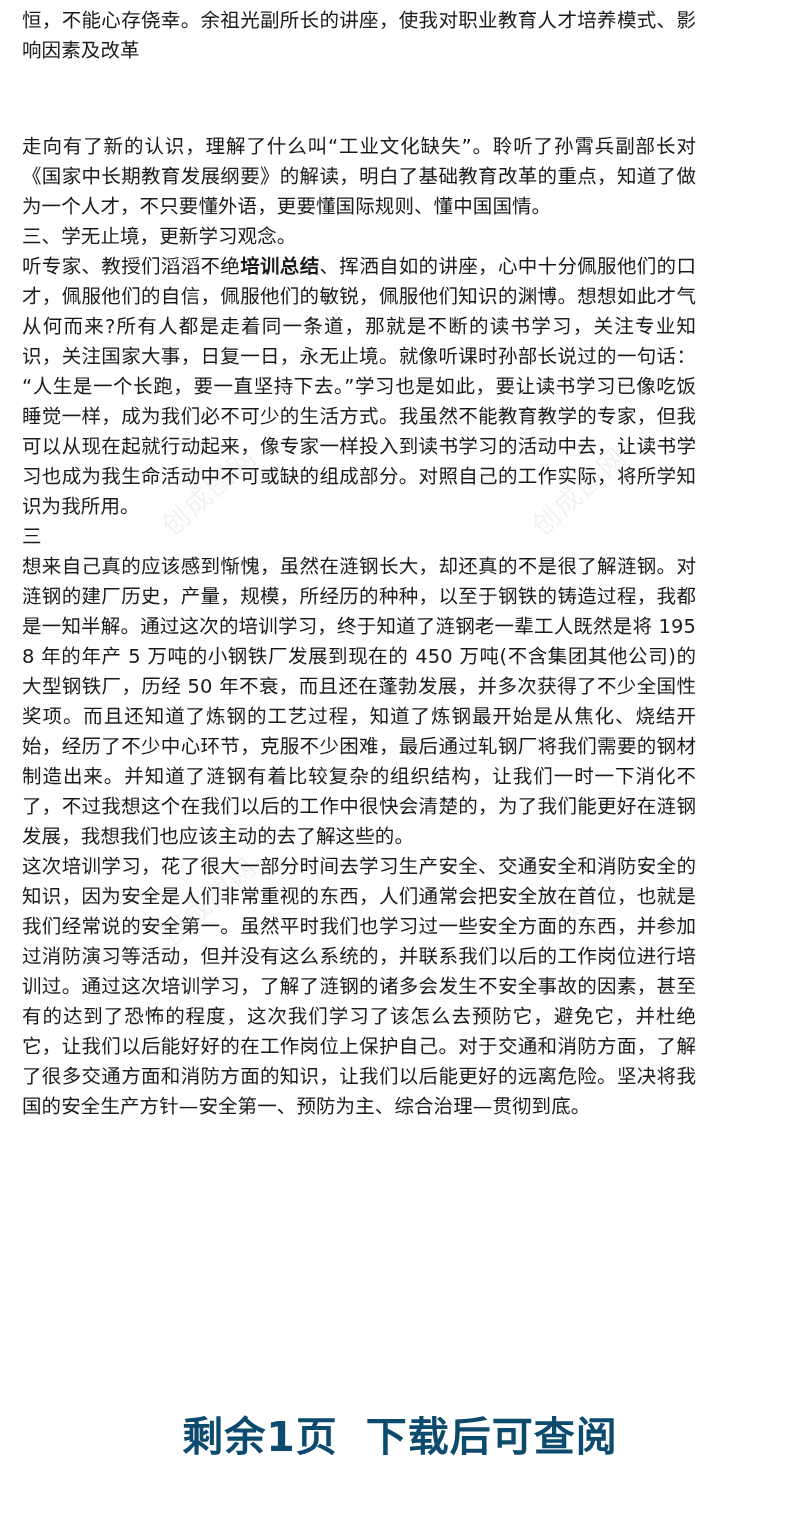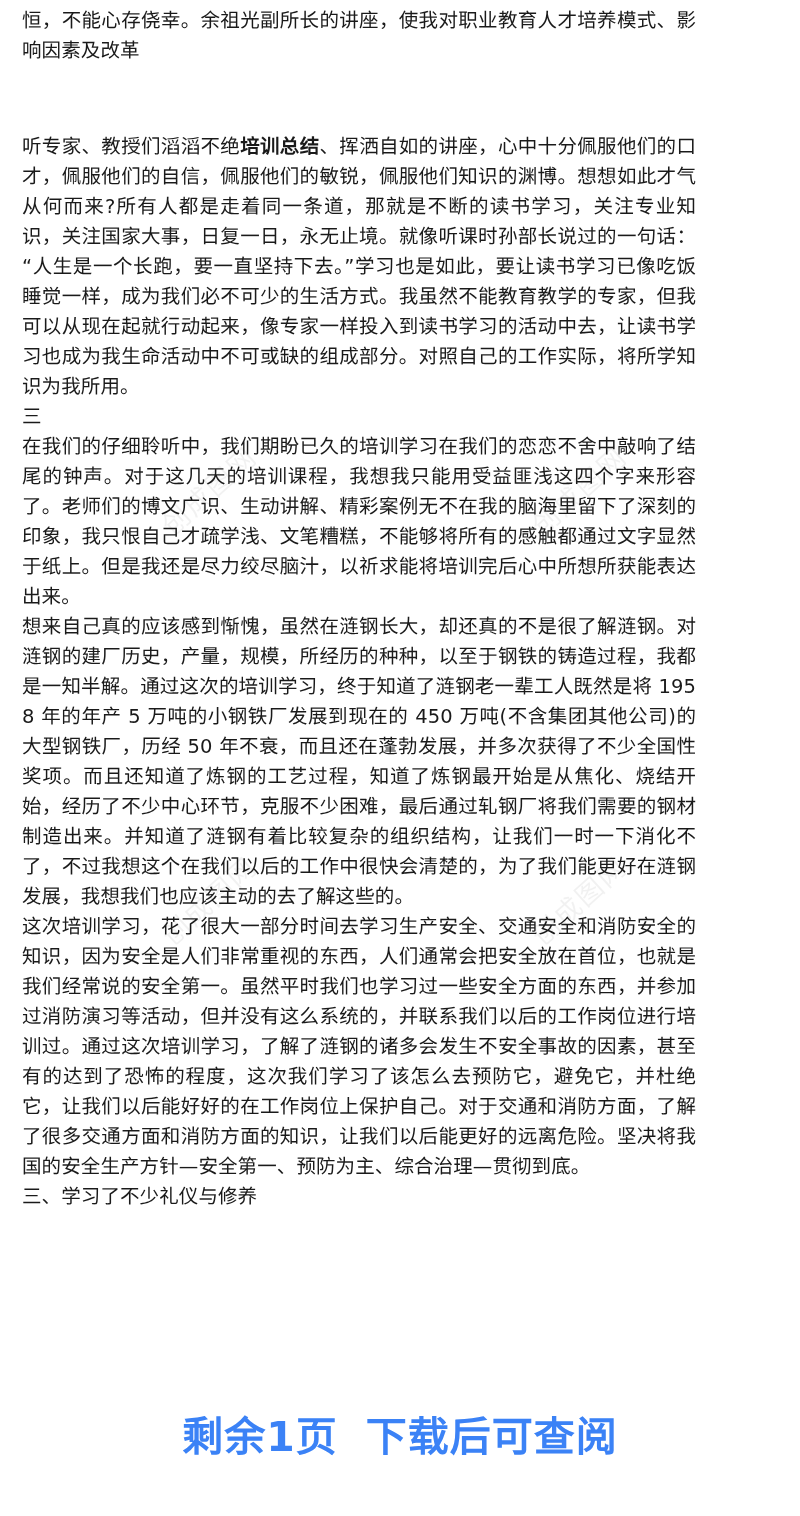--- a/index.html
+++ b/index.html
@@ -87,21 +87,21 @@
   #download-notice {
     position: absolute;
     left: 0;
     right: 0;
     top: 1403px;
     z-index: 3;
     text-align: center;
     font-size: 41px;
     font-weight: 700;
     letter-spacing: 1px;
-    color: #3b82f6;
+    color: #0c4a6e;
     font-family: "DejaVu Sans", "Liberation Sans", sans-serif;
     user-select: none;
   }
   #download-notice .notice-sep {
     display: inline-block;
     width: 28px;
   }
 </style>
 </head>
 <body>
@@ -114,27 +114,27 @@
     <span class="wm wm-c">创成图网</span>
     <span class="wm wm-d">创成图网</span>
   </div>
 
   <div id="doc-body">
 
     <p class="para first-frag">恒，不能心存侥幸。余祖光副所长的讲座，使我对职业教育人才培养模式、影响因素及改革</p>
 
     <div class="gap-large"></div>
 
+    <p class="para">走向有了新的认识，理解了什么叫“工业文化缺失”。聆听了孙霄兵副部长对《国家中长期教育发展纲要》的解读，明白了基础教育改革的重点，知道了做为一个人才，不只要懂外语，更要懂国际规则、懂中国国情。</p>
+    <p class="para">三、学无止境，更新学习观念。</p>
 
     <p class="para" id="para-bold">听专家、教授们滔滔不绝<b class="bold">培训总结</b>、挥洒自如的讲座，心中十分佩服他们的口才，佩服他们的自信，佩服他们的敏锐，佩服他们知识的渊博。想想如此才气从何而来?所有人都是走着同一条道，那就是不断的读书学习，关注专业知识，关注国家大事，日复一日，永无止境。就像听课时孙部长说过的一句话：“人生是一个长跑，要一直坚持下去。”学习也是如此，要让读书学习已像吃饭睡觉一样，成为我们必不可少的生活方式。我虽然不能教育教学的专家，但我可以从现在起就行动起来，像专家一样投入到读书学习的活动中去，让读书学习也成为我生命活动中不可或缺的组成部分。对照自己的工作实际，将所学知识为我所用。</p>
 
     <p class="para">三</p>
-    <p class="para">在我们的仔细聆听中，我们期盼已久的培训学习在我们的恋恋不舍中敲响了结尾的钟声。对于这几天的培训课程，我想我只能用受益匪浅这四个字来形容了。老师们的博文广识、生动讲解、精彩案例无不在我的脑海里留下了深刻的印象，我只恨自己才疏学浅、文笔糟糕，不能够将所有的感触都通过文字显然于纸上。但是我还是尽力绞尽脑汁，以祈求能将培训完后心中所想所获能表达出来。</p>
     <p class="para">想来自己真的应该感到惭愧，虽然在涟钢长大，却还真的不是很了解涟钢。对涟钢的建厂历史，产量，规模，所经历的种种，以至于钢铁的铸造过程，我都是一知半解。通过这次的培训学习，终于知道了涟钢老一辈工人既然是将 1958 年的年产 5 万吨的小钢铁厂发展到现在的 450 万吨(不含集团其他公司)的大型钢铁厂，历经 50 年不衰，而且还在蓬勃发展，并多次获得了不少全国性奖项。而且还知道了炼钢的工艺过程，知道了炼钢最开始是从焦化、烧结开始，经历了不少中心环节，克服不少困难，最后通过轧钢厂将我们需要的钢材制造出来。并知道了涟钢有着比较复杂的组织结构，让我们一时一下消化不了，不过我想这个在我们以后的工作中很快会清楚的，为了我们能更好在涟钢发展，我想我们也应该主动的去了解这些的。</p>
     <p class="para">这次培训学习，花了很大一部分时间去学习生产安全、交通安全和消防安全的知识，因为安全是人们非常重视的东西，人们通常会把安全放在首位，也就是我们经常说的安全第一。虽然平时我们也学习过一些安全方面的东西，并参加过消防演习等活动，但并没有这么系统的，并联系我们以后的工作岗位进行培训过。通过这次培训学习，了解了涟钢的诸多会发生不安全事故的因素，甚至有的达到了恐怖的程度，这次我们学习了该怎么去预防它，避免它，并杜绝它，让我们以后能好好的在工作岗位上保护自己。对于交通和消防方面，了解了很多交通方面和消防方面的知识，让我们以后能更好的远离危险。坚决将我国的安全生产方针—安全第一、预防为主、综合治理—贯彻到底。</p>
-    <p class="para">三、学习了不少礼仪与修养</p>
   </div>
 
   <div id="download-notice">
     <span>剩余1页</span><span class="notice-sep"></span><span>下载后可查阅</span>
   </div>
 
 </div>
 
 </body></html>

